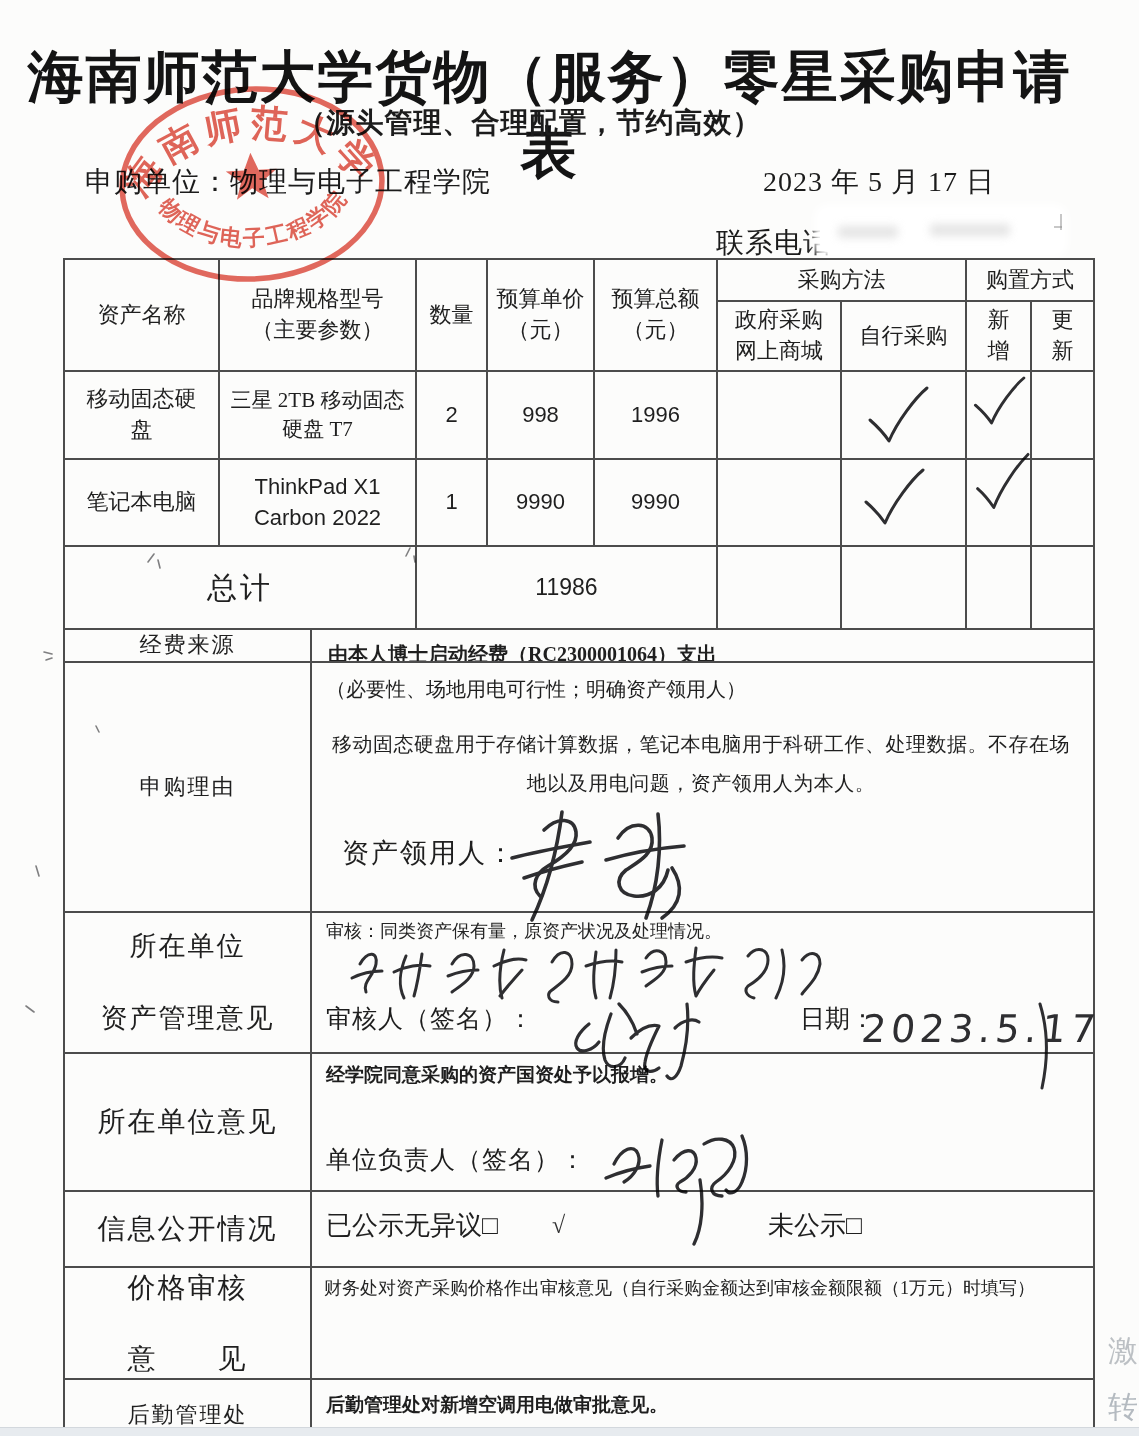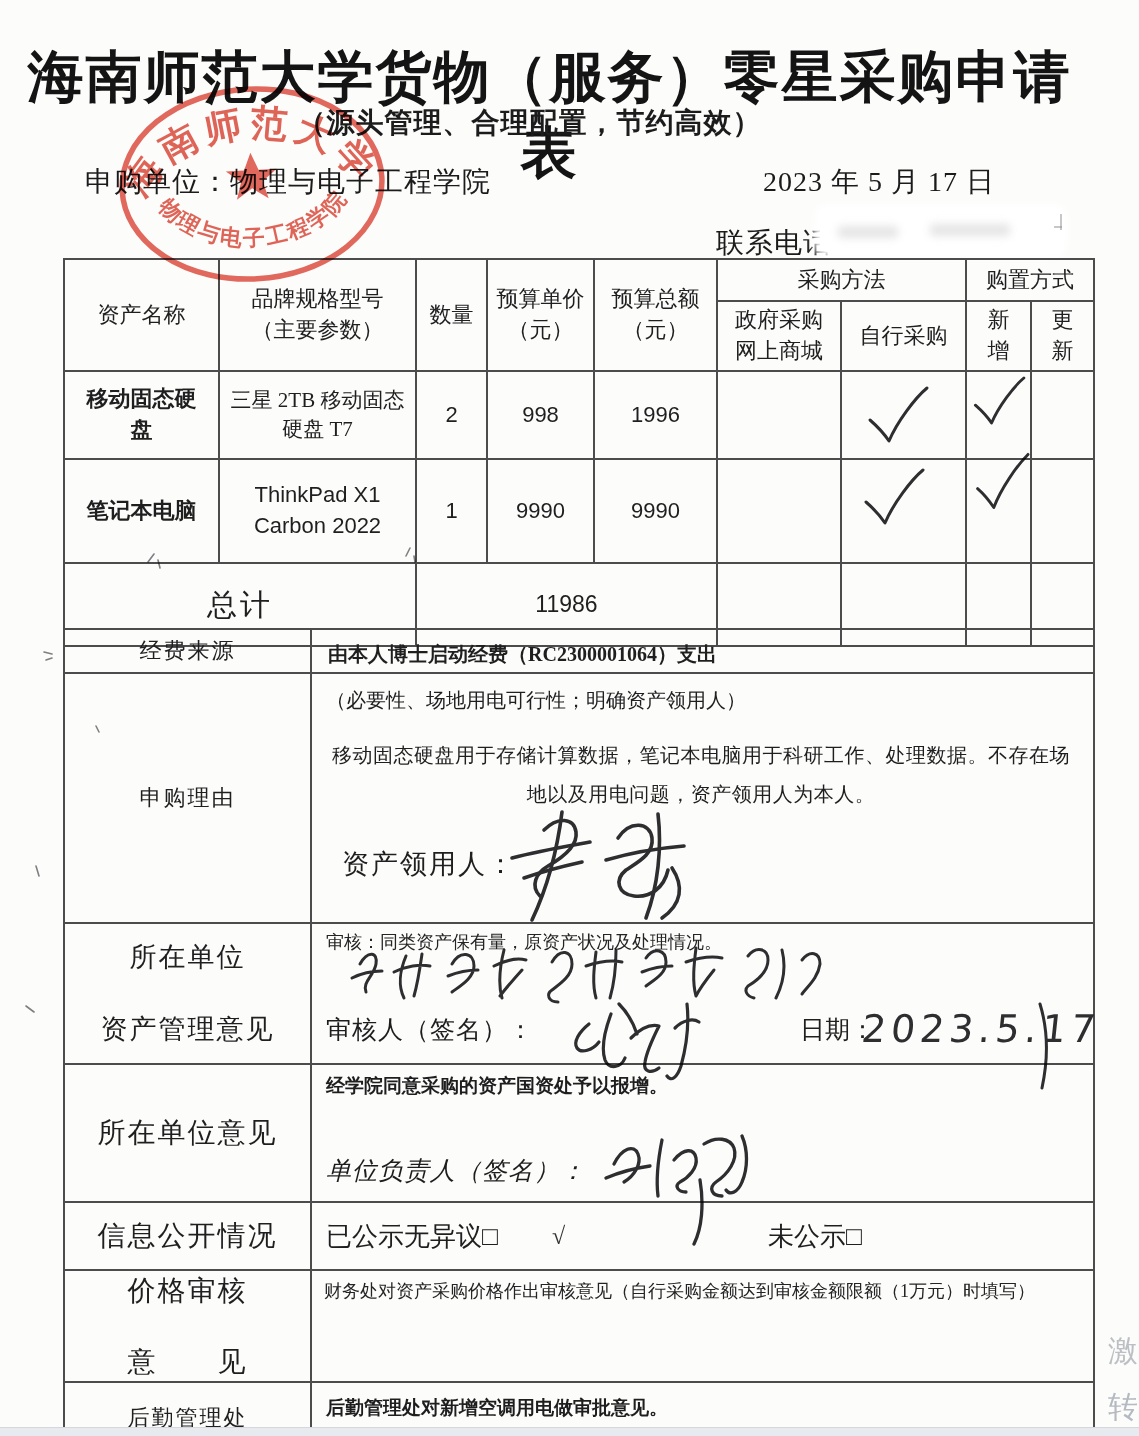--- a/index.html
+++ b/index.html
@@ -29,21 +29,21 @@
     width:1030px;
   }
   table.grid td{
     border:2px solid #4c4c4c;
     text-align:center;vertical-align:middle;
     font-size:22px;color:#1f1f1f;line-height:1.4;
     padding:0 4px;overflow:hidden;
   }
   .pre{white-space:pre-line;}
   td.val-num{font-family:"Liberation Sans","DejaVu Sans",sans-serif;font-size:21px;}
-  td.val-name{text-align:left;padding-left:12px;font-size:21px;font-weight:bold;}
+  td.val-name{text-align:left;padding-left:12px;font-size:21px;}
   td.brand-latin{font-family:"Liberation Sans","DejaVu Sans",sans-serif;font-size:20px;}
   td.label-cell{font-size:30px;letter-spacing:2px;color:#222;}
   td.content-cell{text-align:left;vertical-align:top;position:relative;padding:0;}
   .c-item{position:absolute;white-space:nowrap;}
   .hint{font-size:18px;color:#242424;}
   .bold-line{font-weight:700;font-size:19px;color:#1e1e1e;}
   .sig-label{font-size:25px;color:#1d1d1d;letter-spacing:1px;}
   .body-text{
     font-size:20px;line-height:1.95;color:#1f1f1f;white-space:normal;letter-spacing:.5px;
   }
@@ -129,21 +129,21 @@
       <td class="pre" style="font-size:21px;">三星 2TB 移动固态
 硬盘 T7</td>
       <td class="val-num">2</td>
       <td class="val-num">998</td>
       <td class="val-num">1996</td>
       <td></td>
       <td></td>
       <td></td>
       <td></td>
     </tr>
-    <tr style="height:104px;">
+    <tr style="height:87px;">
       <td class="val-name">笔记本电脑</td>
       <td class="pre brand-latin">ThinkPad X1
 Carbon 2022</td>
       <td class="val-num">1</td>
       <td class="val-num">9990</td>
       <td class="val-num">9990</td>
       <td></td>
       <td></td>
       <td></td>
       <td></td>
@@ -159,21 +159,21 @@
   </tbody>
     </table>
 
   <table class="grid" style="top:628px;">
     <colgroup>
         <col style="width:247px">
         <col style="width:783px">
       </colgroup>
 
     <tbody>
-        <tr style="height:44px;">
+        <tr style="height:33px;">
       <td class="label-cell">经费来源</td>
       <td class="content-cell">
         <div class="c-item" style="left:16px;top:10px;font-size:20px;font-weight:600;">由本人博士启动经费（RC2300001064）支出</div>
       </td>
     </tr>
 
     <tr style="height:250px;">
       <td class="label-cell">申购理由</td>
       <td class="content-cell">
         <div class="c-item" style="left:14px;top:12px;font-size:20px;">（必要性、场地用电可行性；明确资产领用人）</div>
@@ -192,25 +192,25 @@
         <div class="c-item hint" style="left:14px;top:6px;">审核：同类资产保有量，原资产状况及处理情况。</div>
         <div class="c-item sig-label" style="left:14px;top:88px;">审核人（签名）：</div>
         <div class="c-item" style="left:488px;top:88px;font-size:25px;">日期：</div>
       </td>
     </tr>
 
     <tr style="height:138px;">
       <td class="label-cell" style="font-size:28px;">所在单位意见</td>
       <td class="content-cell">
         <div class="c-item bold-line" style="left:14px;top:8px;">经学院同意采购的资产国资处予以报增。</div>
-        <div class="c-item sig-label" style="left:14px;top:88px;font-style:italic;">单位负责人（签名）：</div>
-      </td>
-    </tr>
-
-    <tr style="height:68px;">
+        <div class="c-item sig-label" style="left:14px;top:88px;">单位负责人（签名）：</div>
+      </td>
+    </tr>
+
+    <tr style="height:76px;">
       <td class="label-cell" style="font-size:28px;">信息公开情况</td>
       <td class="content-cell">
         <div class="c-item" style="left:14px;top:16px;font-size:26px;">已公示无异议□</div>
         <div class="c-item" style="left:240px;top:17px;font-size:24px;color:#333;">√</div>
         <div class="c-item" style="left:456px;top:16px;font-size:26px;">未公示□</div>
       </td>
     </tr>
 
     <tr style="height:108px;">
       <td class="label-cell">

